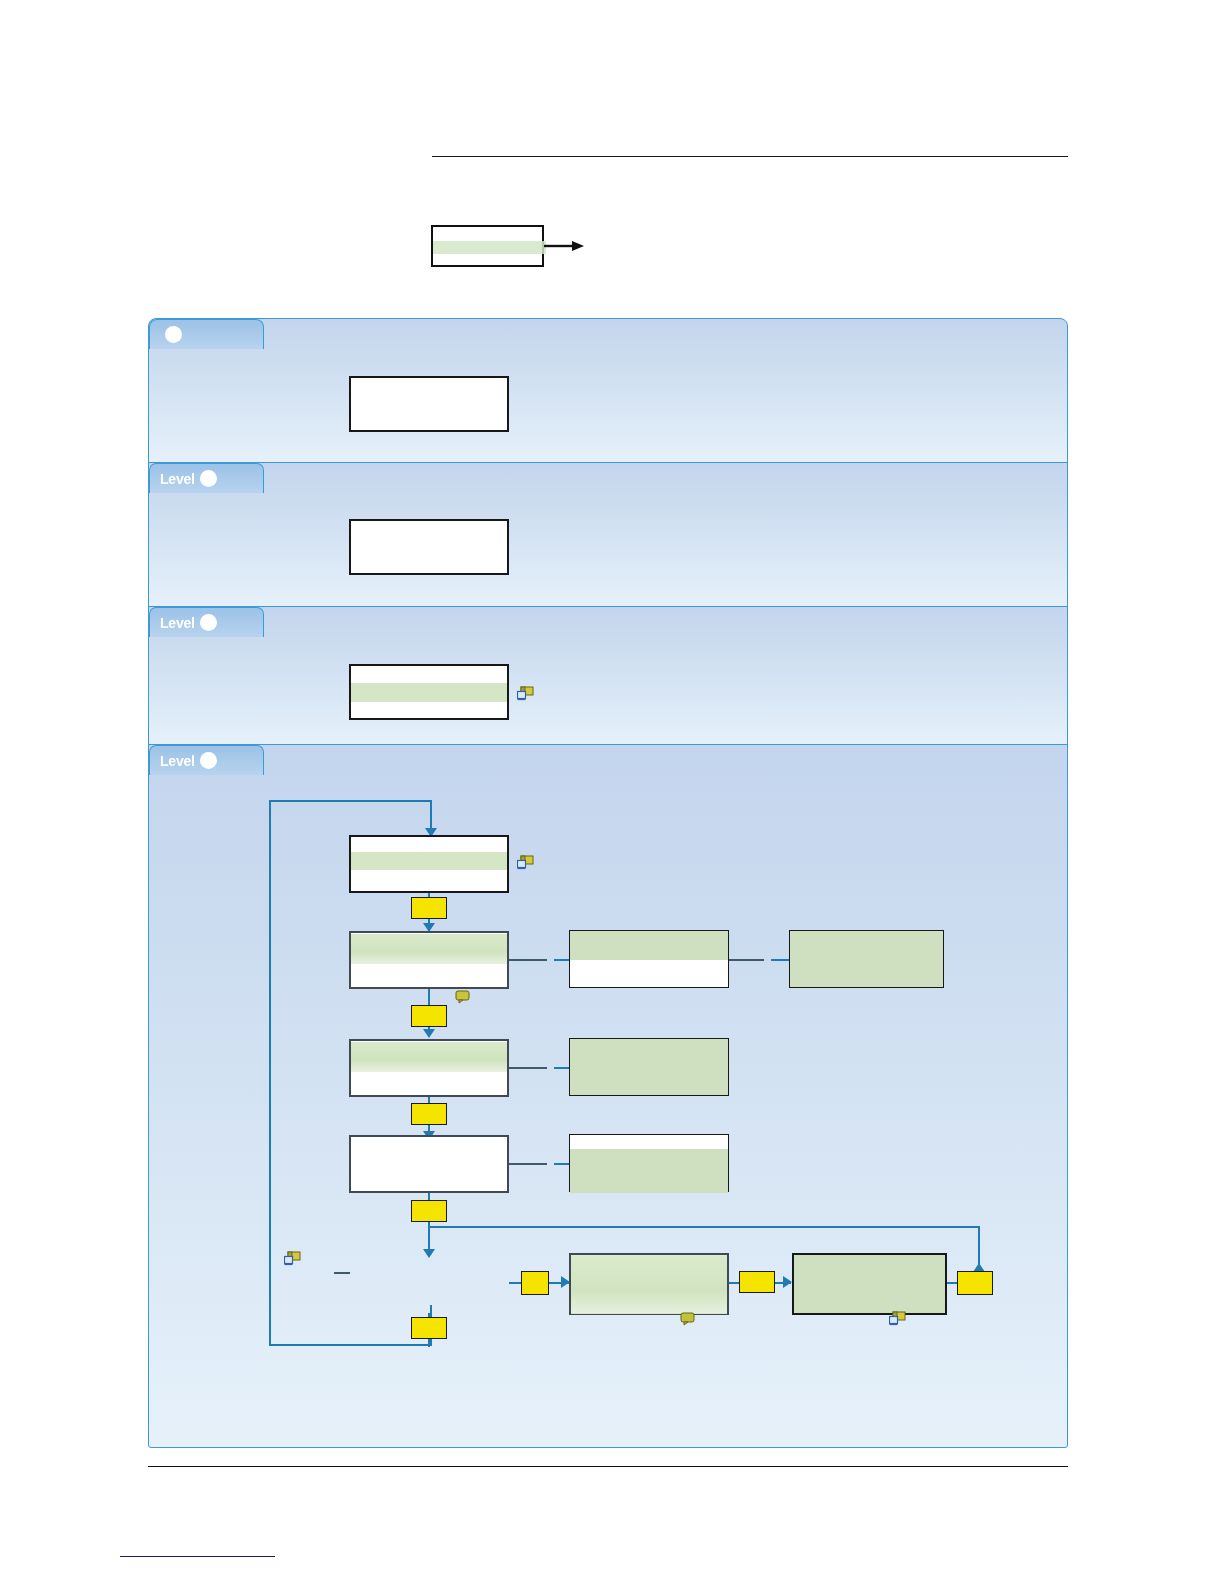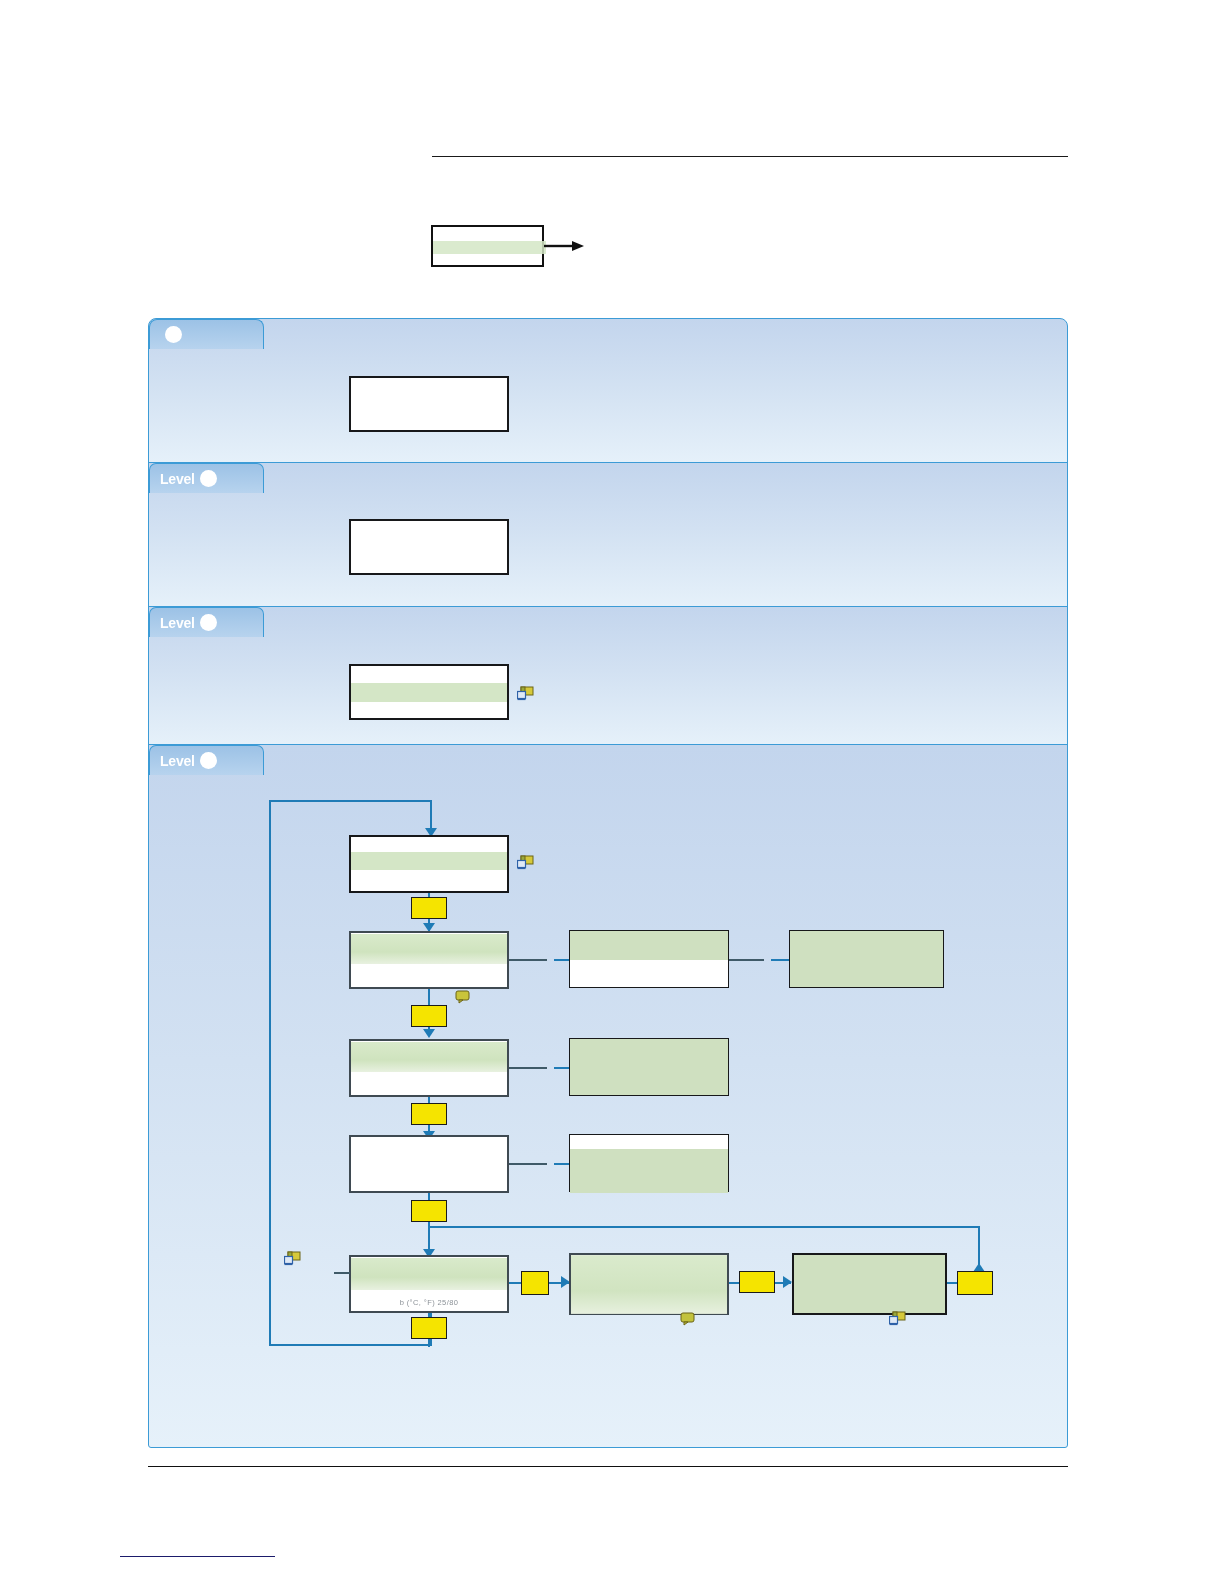--- a/index.html
+++ b/index.html
@@ -271,24 +271,20 @@
     <div class="conn v" style="left:279px;top:448px;height:62px;"></div>
     <div class="chip" style="left:262px;top:455px;width:36px;height:22px;">
       <span class="ftext" style="top:5px;"></span>
     </div>
     <div class="arrowhead-down" style="left:274px;top:504px;"></div>
 
     <div class="conn h" style="left:279px;top:481px;width:552px;"></div>
     <div class="conn v" style="left:829px;top:481px;height:45px;"></div>
     <div class="arrowhead-up" style="left:824px;top:518px;"></div>
 
-    <div class="fbox gray" style="left:200px;top:510px;width:160px;height:58px;">
-      <div class="band soft" style="top:1px;height:32px;"></div>
-      <span class="ftext" style="top:41px;font-size:7.5px;letter-spacing:.4px;color:#8c9298;">b (°C, °F)    25/80</span>
-    </div>
     <div class="leader dark" style="left:185px;top:527px;width:16px;"></div>
     <div class="note-icon" style="left:135px;top:506px;">
       <svg viewBox="0 0 17 15" width="17" height="15">
         <rect x="4" y="1" width="12" height="8" fill="#d6c93a" stroke="#6b6416" stroke-width="1"></rect>
         <rect x="4" y="1" width="4" height="8" fill="#9aa83a" stroke="#6b6416" stroke-width="1"></rect>
         <rect x="0.5" y="5.5" width="8" height="7" fill="#dfe9f6" stroke="#2f62a8" stroke-width="1.2"></rect>
         <line x1="0.5" y1="13.5" x2="8.5" y2="13.5" stroke="#2f62a8" stroke-width="1.2"></line>
       </svg>
     </div>
 

